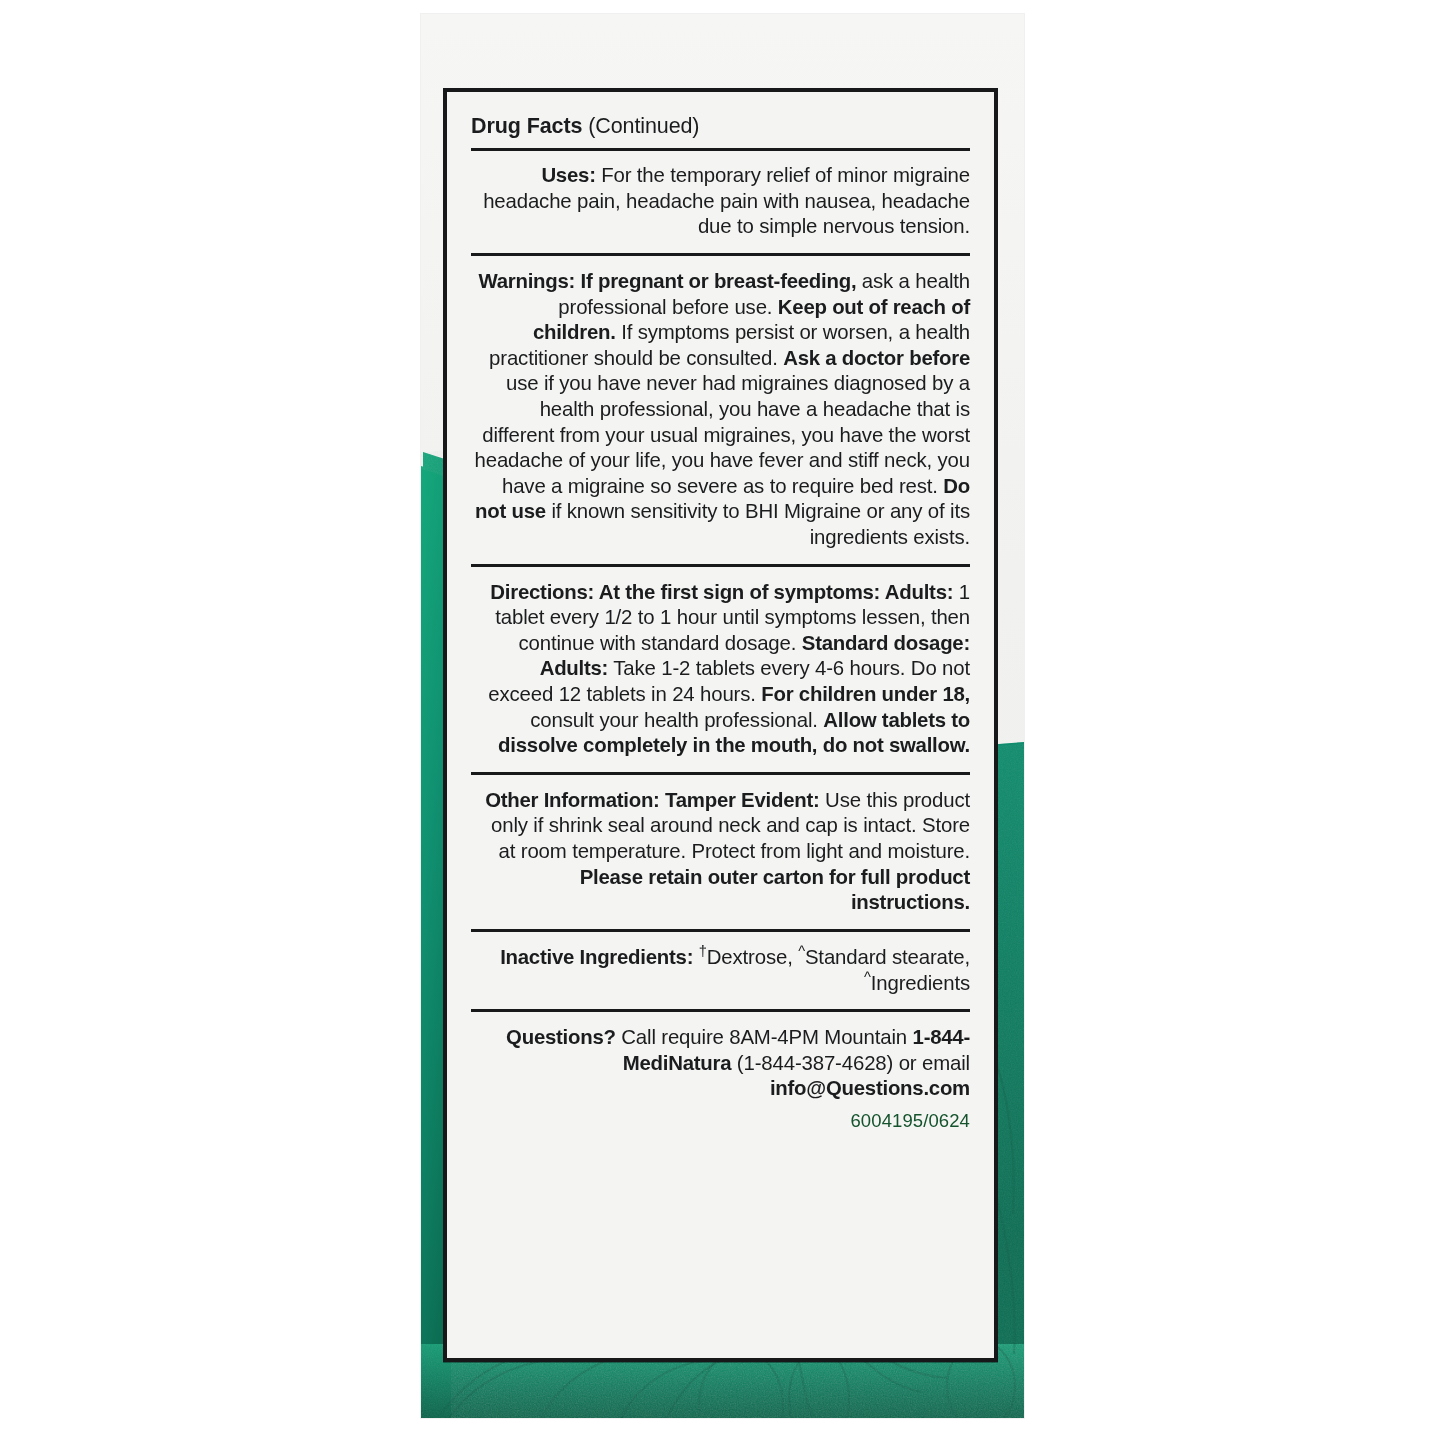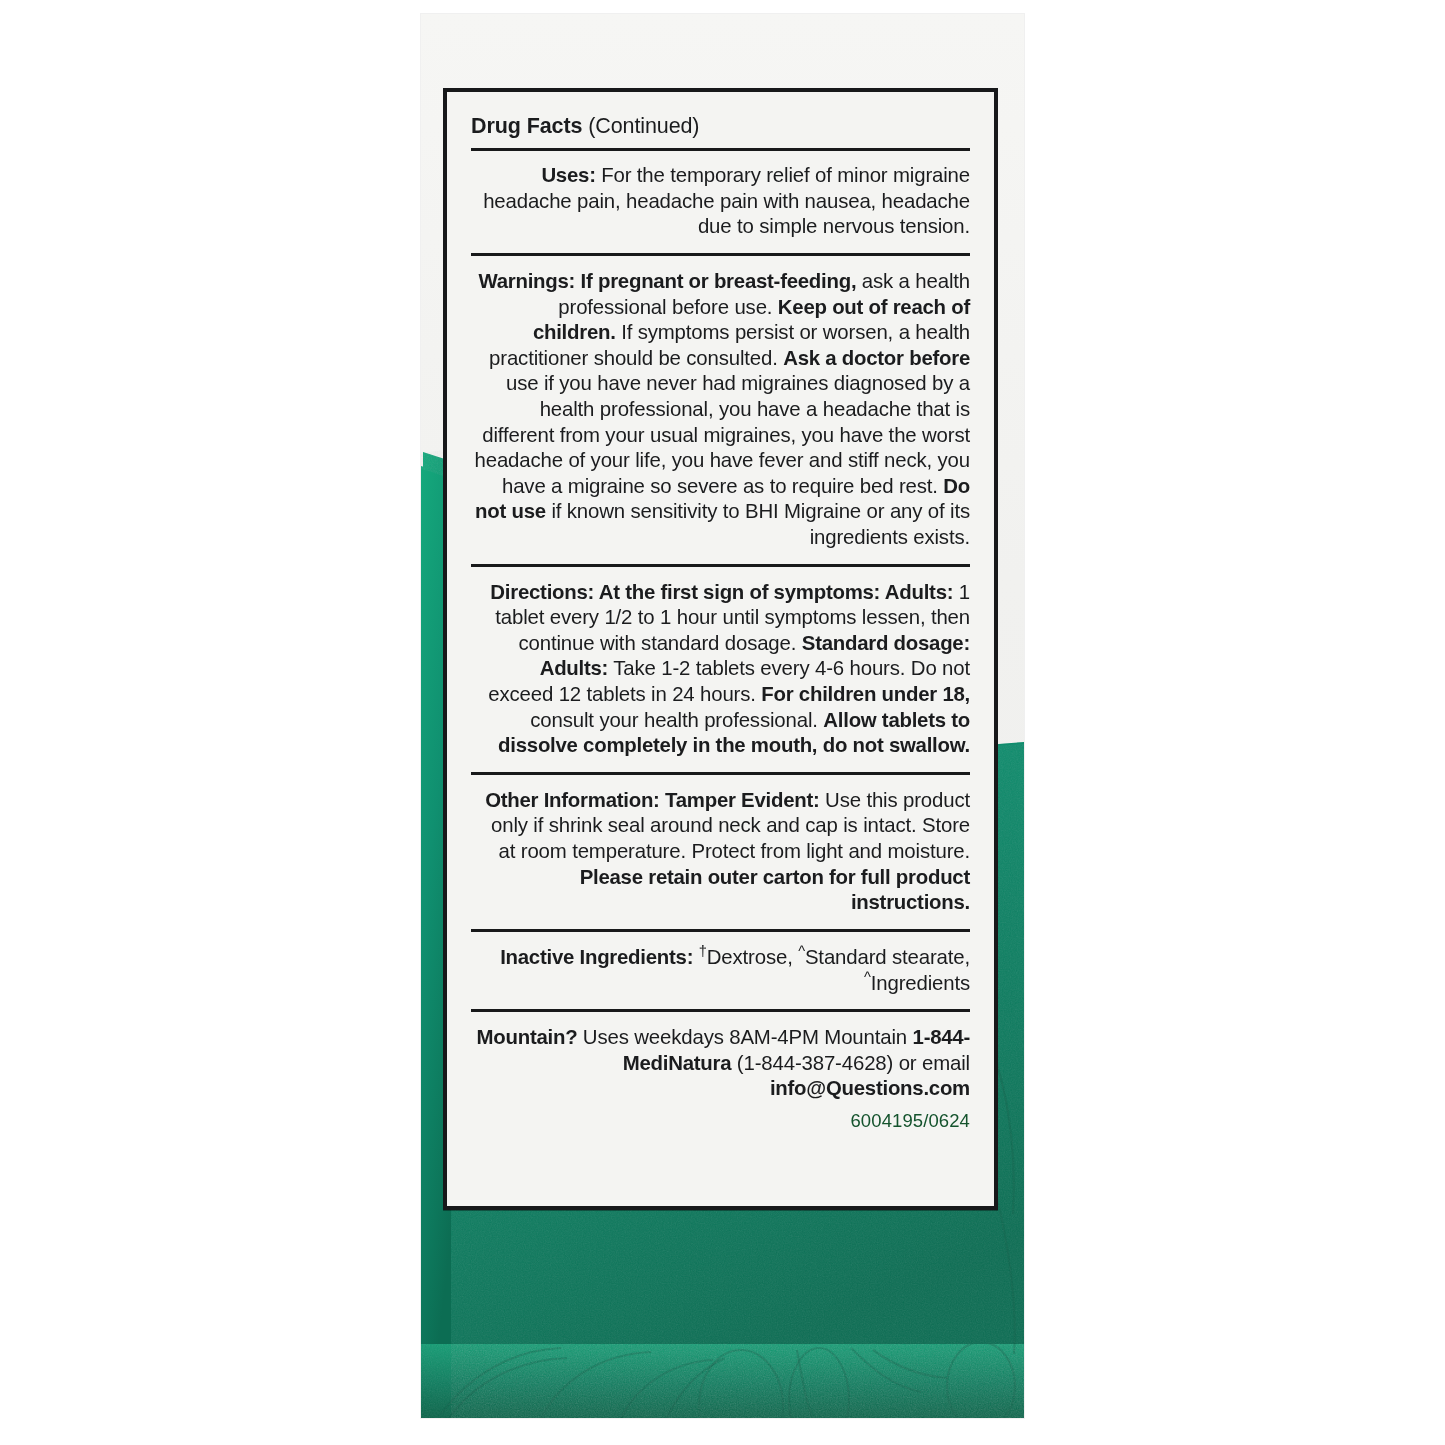--- a/index.html
+++ b/index.html
@@ -63,21 +63,21 @@
     stroke-opacity: 0.30;
     stroke-width: 2;
   }
 
   
   #facts-card {
     position: absolute;
     left: 22px;       
     top: 74px;        
     width: 555px;     
-    height: 1122px;
+    height: 1274px;
     background: #f4f4f2;
     border: 4px solid #17181a;
     box-sizing: border-box;
     box-shadow: 0 1px 0 rgba(0,0,0,0.35);
   }
   #facts-inner {
     position: absolute;
     inset: 0;
     padding: 22px 24px 14px 24px;
     box-sizing: border-box;
@@ -252,21 +252,21 @@
 
         <hr class="rule r2">
 
         <p class="sect">
           <b>Inactive Ingredients:</b><span>&nbsp;</span><sup class="mark">†</sup><span>Dextrose, </span><sup class="mark">^</sup><span>Standard stearate, </span><sup class="mark">^</sup><span>Ingredients</span>
         </p>
 
         <hr class="rule r2">
 
         <p class="sect">
-          <b>Mountain?</b><span> Uses weekdays 8AM-4PM Mountain </span><b>1-844-MediNatura</b><span> (1-844-387-4628) or email </span><b>info@Questions.com</b>
+          <b>Questions?</b><span> Call require 8AM-4PM Mountain </span><b>1-844-MediNatura</b><span> (1-844-387-4628) or email </span><b>info@Questions.com</b>
         </p>
 
         <p class="lotcode">6004195/0624</p>
 
       </div>
     </div>
   </div>
 </div>
 
 </body></html>

